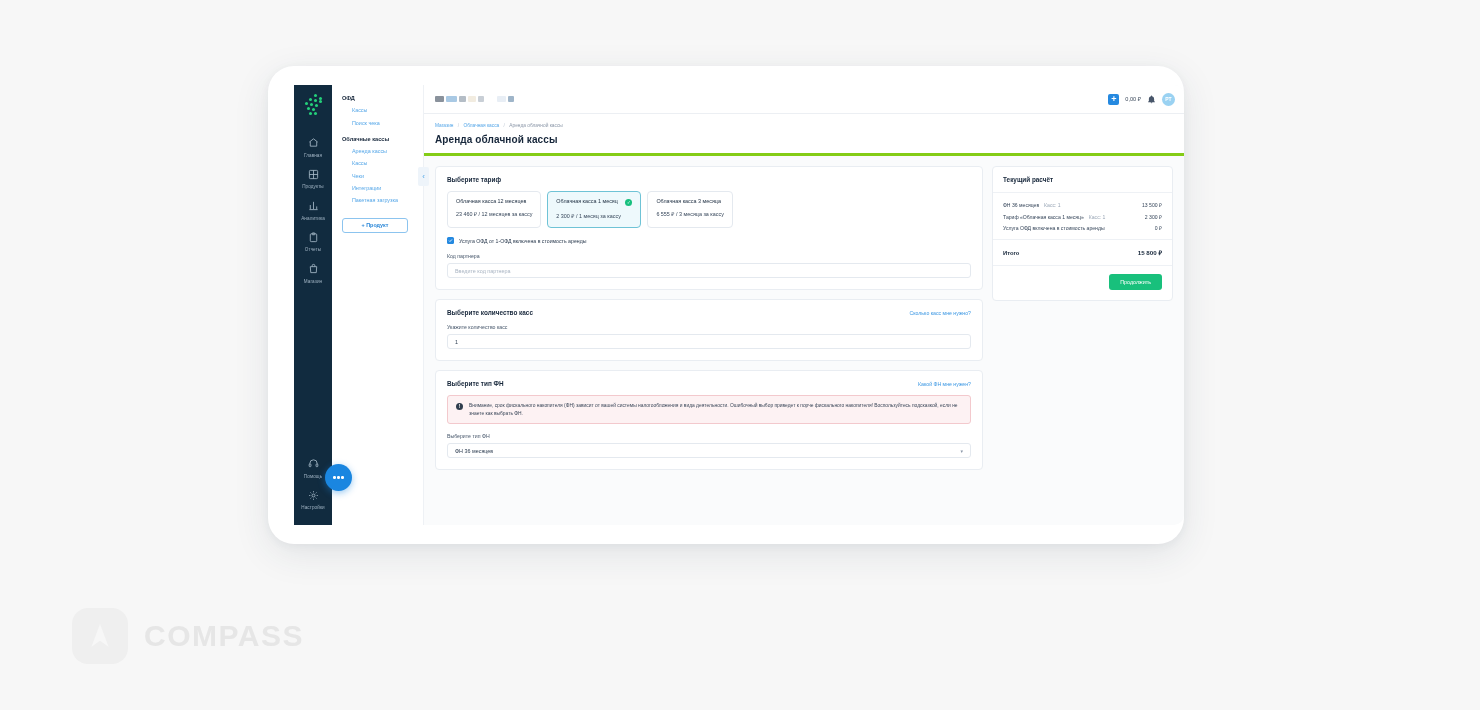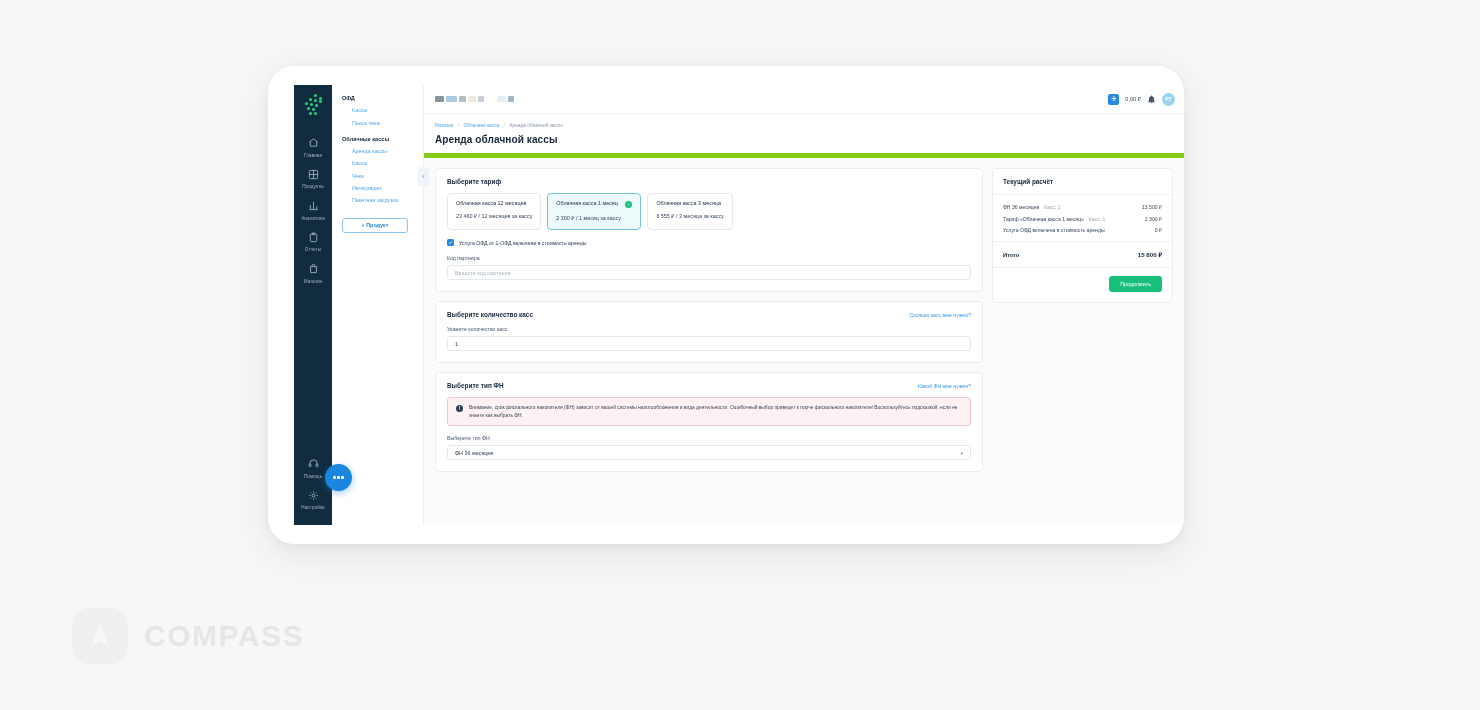--- a/index.html
+++ b/index.html
@@ -98,21 +98,21 @@
     font-size:9px;line-height:10px;text-align:center;cursor:pointer;font-weight:bold;
   }
   #balance { font-size:5.6px; color:#3c4a5c; }
   #bell { cursor:pointer; }
   #avatar {
     width:13px;height:13px;border-radius:50%;background:#9ad2f2;color:#fff;
     font-size:5px;display:flex;align-items:center;justify-content:center;cursor:pointer;
     font-weight:bold; letter-spacing:.2px;
   }
 
-  #pagehead { background:#fff; padding: 9px 0 8px 11px; border-bottom:5px solid #84cc16; }
+  #pagehead { background:#fff; padding: 9px 0 8px 11px; border-bottom:3px solid #84cc16; }
   #breadcrumb { font-size:4.8px; color:#7b8aa0; margin-bottom:6px; }
   #breadcrumb .bc-link { color:#56a7e8; cursor:pointer; }
   #breadcrumb .bc-sep { color:#b9c4d1; margin: 0 3px; }
   #breadcrumb .bc-cur { color:#8b97a8; }
   #page-title { font-size:10px; font-weight:bold; color:#16263a; letter-spacing:.1px; }
 
   #body { flex:1; display:flex; gap: 9px; padding: 10px 11px 0 11px; overflow:hidden; }
   #col-main { width: 548px; flex: 0 0 548px; display:flex; flex-direction:column; gap: 9px; }
   #col-side { flex: 1; }
 

